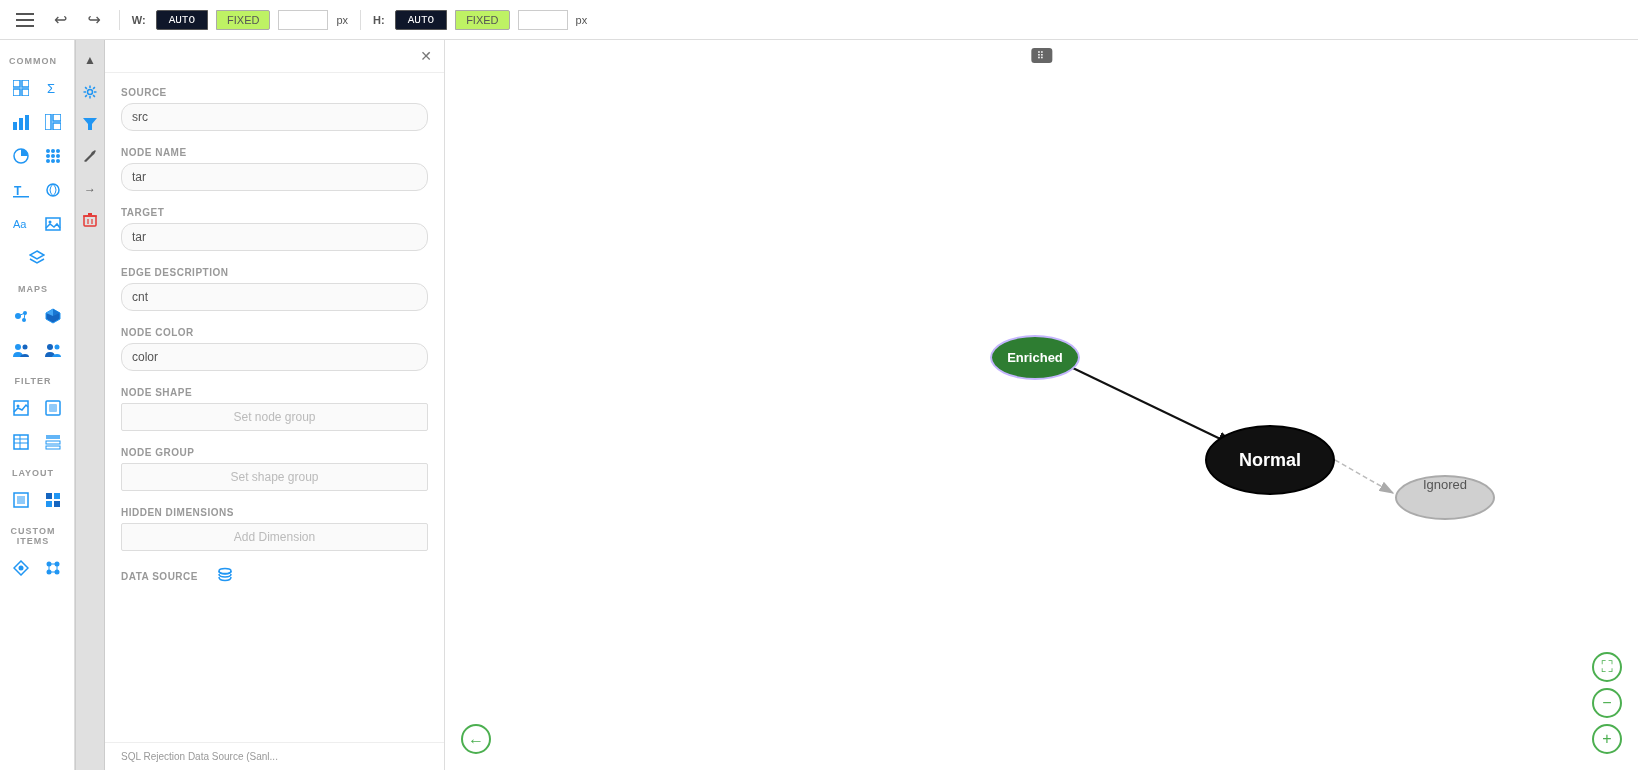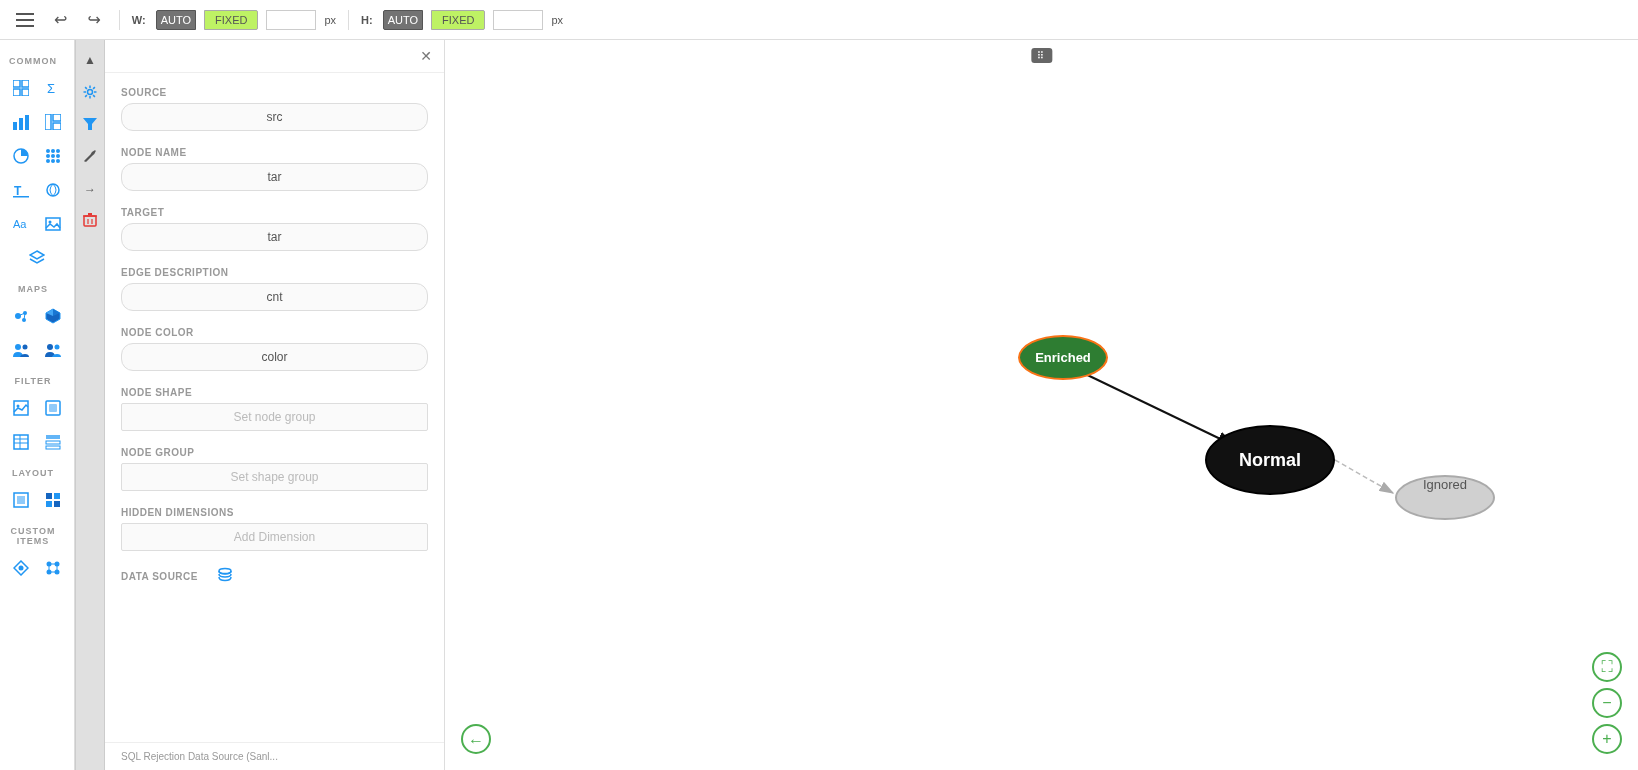--- a/index.html
+++ b/index.html
@@ -23,27 +23,28 @@
       cursor: pointer;
       padding: 4px 6px;
       color: #555;
       font-size: 16px;
       display: flex;
       align-items: center;
     }
     .toolbar-divider { width: 1px; height: 20px; background: #ddd; margin: 0 4px; }
     .dim-label { font-size: 11px; color: #555; font-weight: bold; margin-right: 2px; }
     .dim-btn-auto {
-      background: #737373;
+      background: #0f172a;
       color: #fff;
       border: 1px solid #555;
-      padding: 3px 4px;
+      padding: 3px 12px;
       font-size: 11px;
       cursor: pointer;
       border-radius: 2px 0 0 2px;
+      font-family: Liberation Mono, monospace;
     }
     .dim-btn-fixed {
       background: #bef264;
       color: #555;
       border: 1px solid #aaa;
       padding: 3px 10px;
       font-size: 11px;
       cursor: pointer;
       border-radius: 0 2px 2px 0;
     }
@@ -146,21 +147,20 @@
       letter-spacing: 0.5px;
       text-transform: uppercase;
       margin-bottom: 5px;
     }
     .field-input {
       width: 100%;
       border: 1px solid #ddd;
       padding: 6px 10px;
       font-size: 12px;
       color: #555;
-      text-align: center;
       background: #fafafa;
       border-radius: 12px;
     }
     .field-input-placeholder {
       width: 100%;
       border: 1px solid #ddd;
       padding: 6px 10px;
       font-size: 12px;
       color: #bbb;
       text-align: center;
@@ -184,24 +184,24 @@
     
     .canvas-area {
       flex: 1;
       background: #fff;
       position: relative;
       overflow: hidden;
     }
 
     .node-enriched {
       position: absolute;
-      left: 573px;
+      left: 545px;
       top: 295px;
       background: #2e7d32;
-      border: 2px solid #f97316;
+      border: 2px solid #c4b5fd;
       border-radius: 50%;
       width: 90px;
       height: 45px;
       display: flex;
       align-items: center;
       justify-content: center;
       color: #fff;
       font-weight: bold;
       font-size: 13px;
       cursor: pointer;

